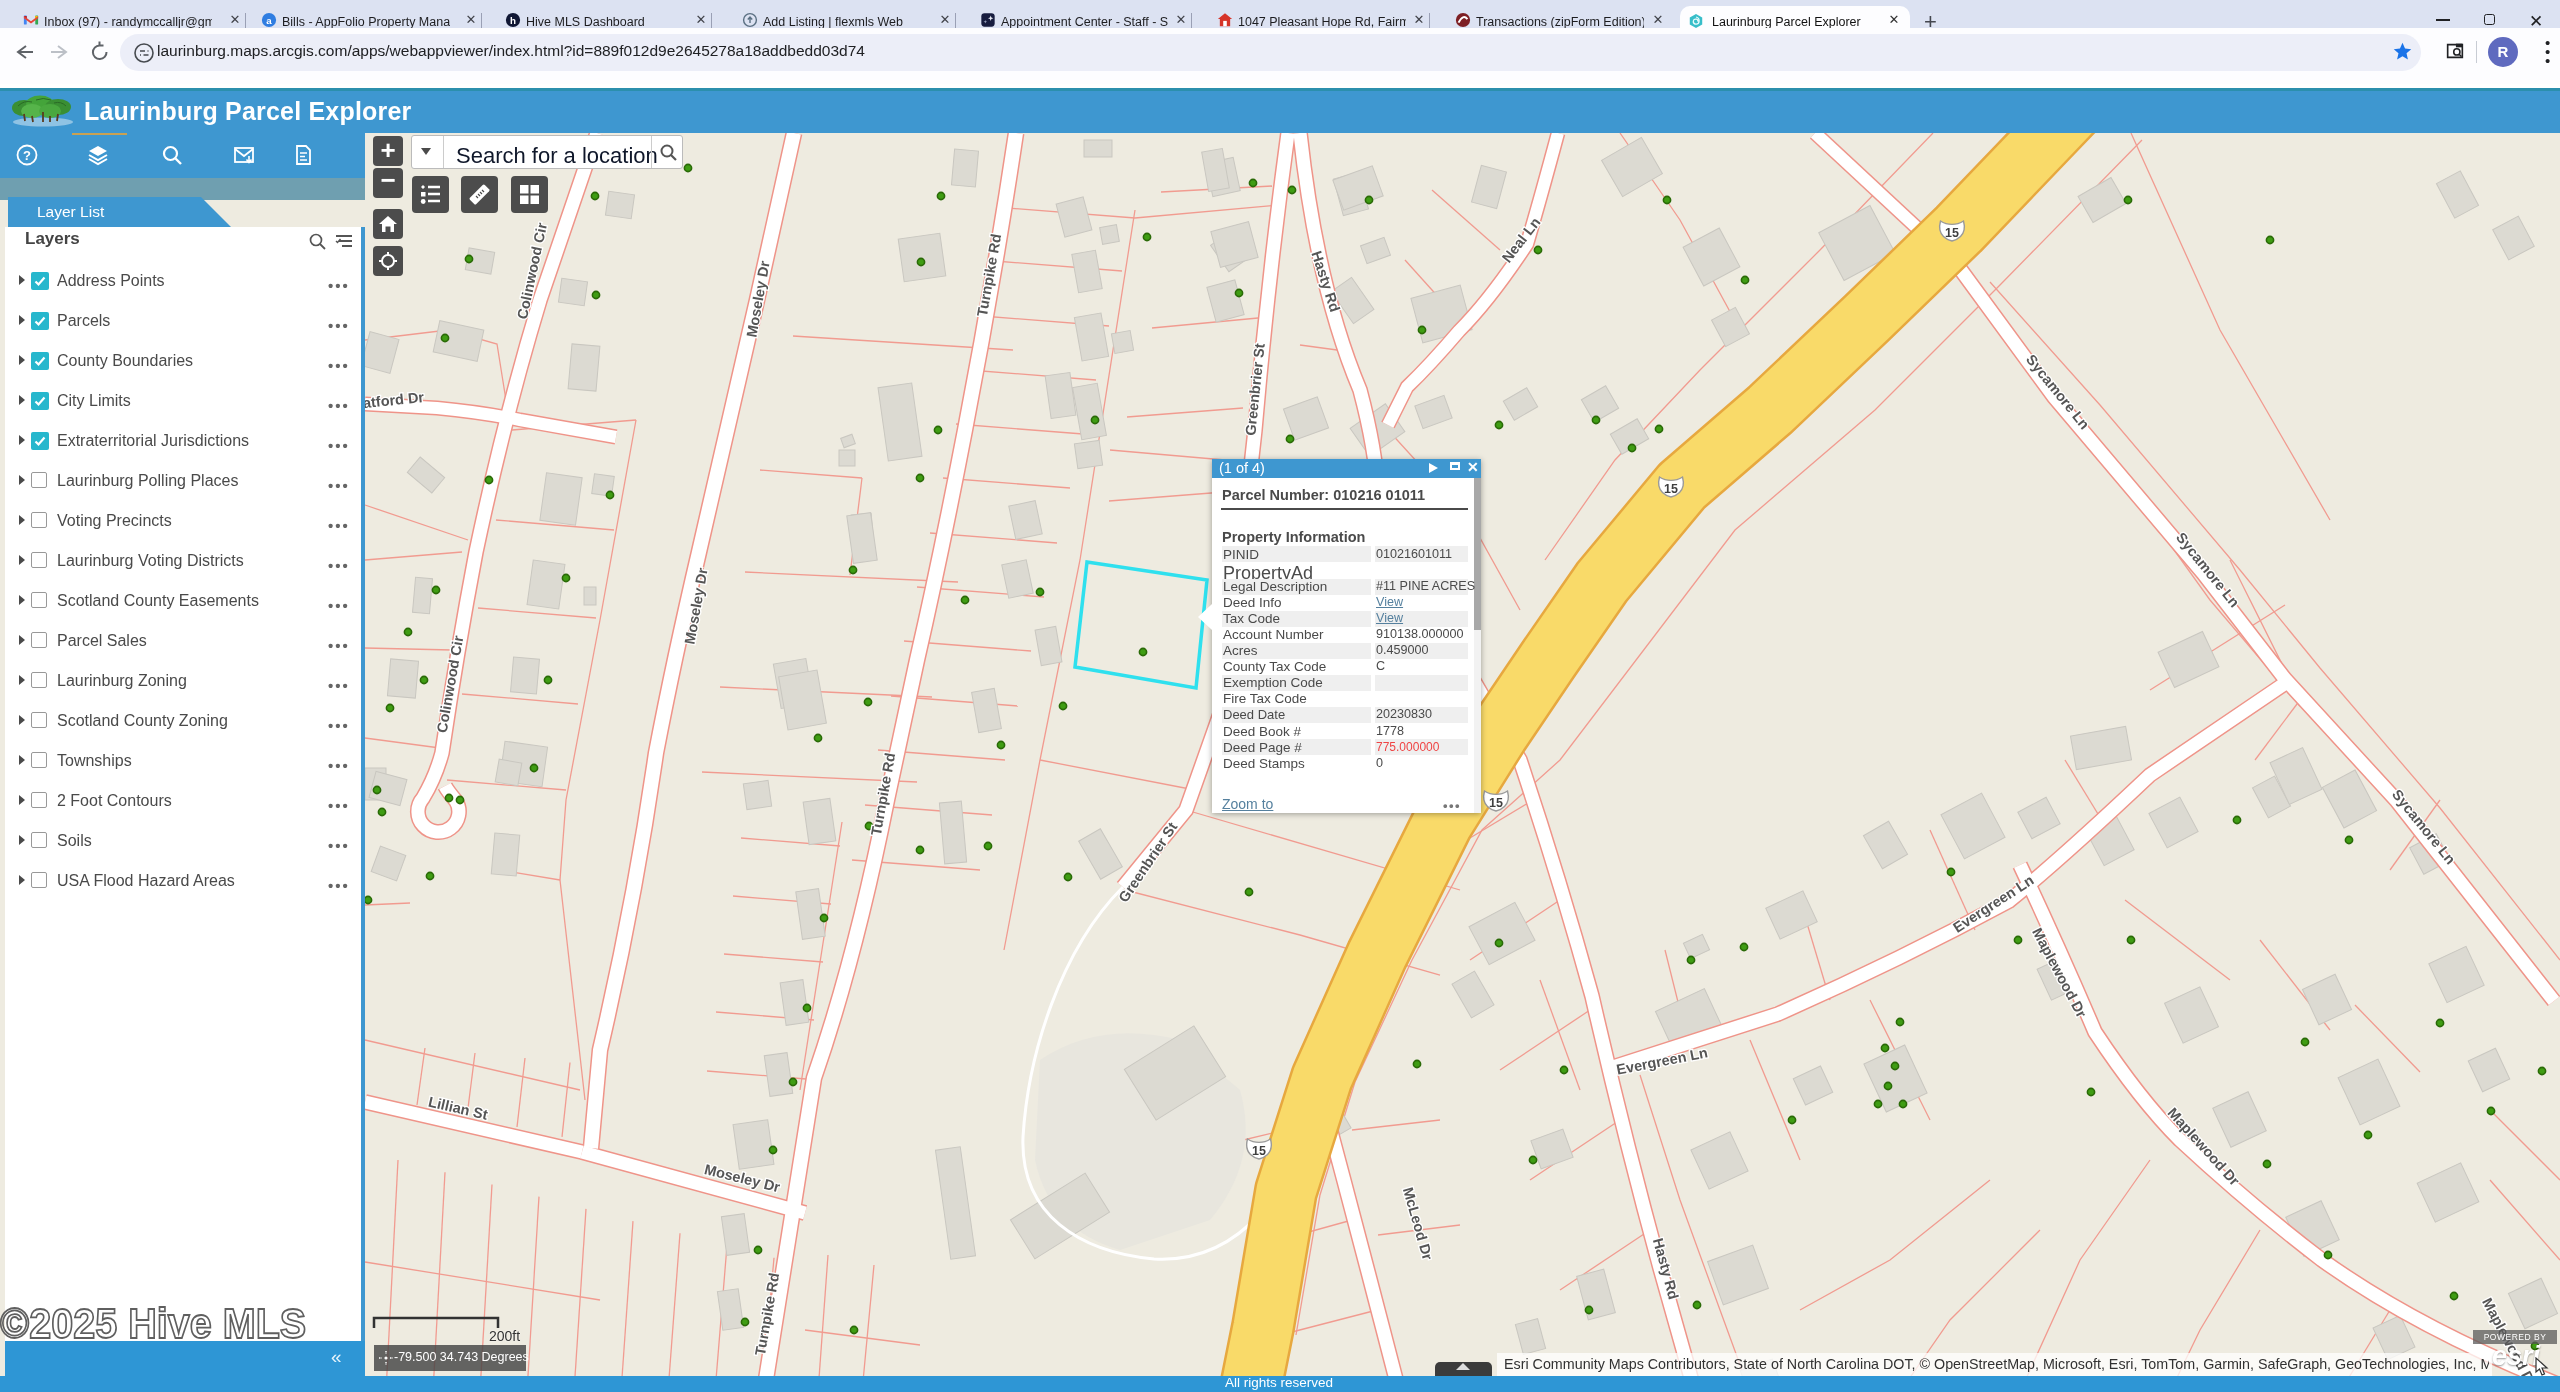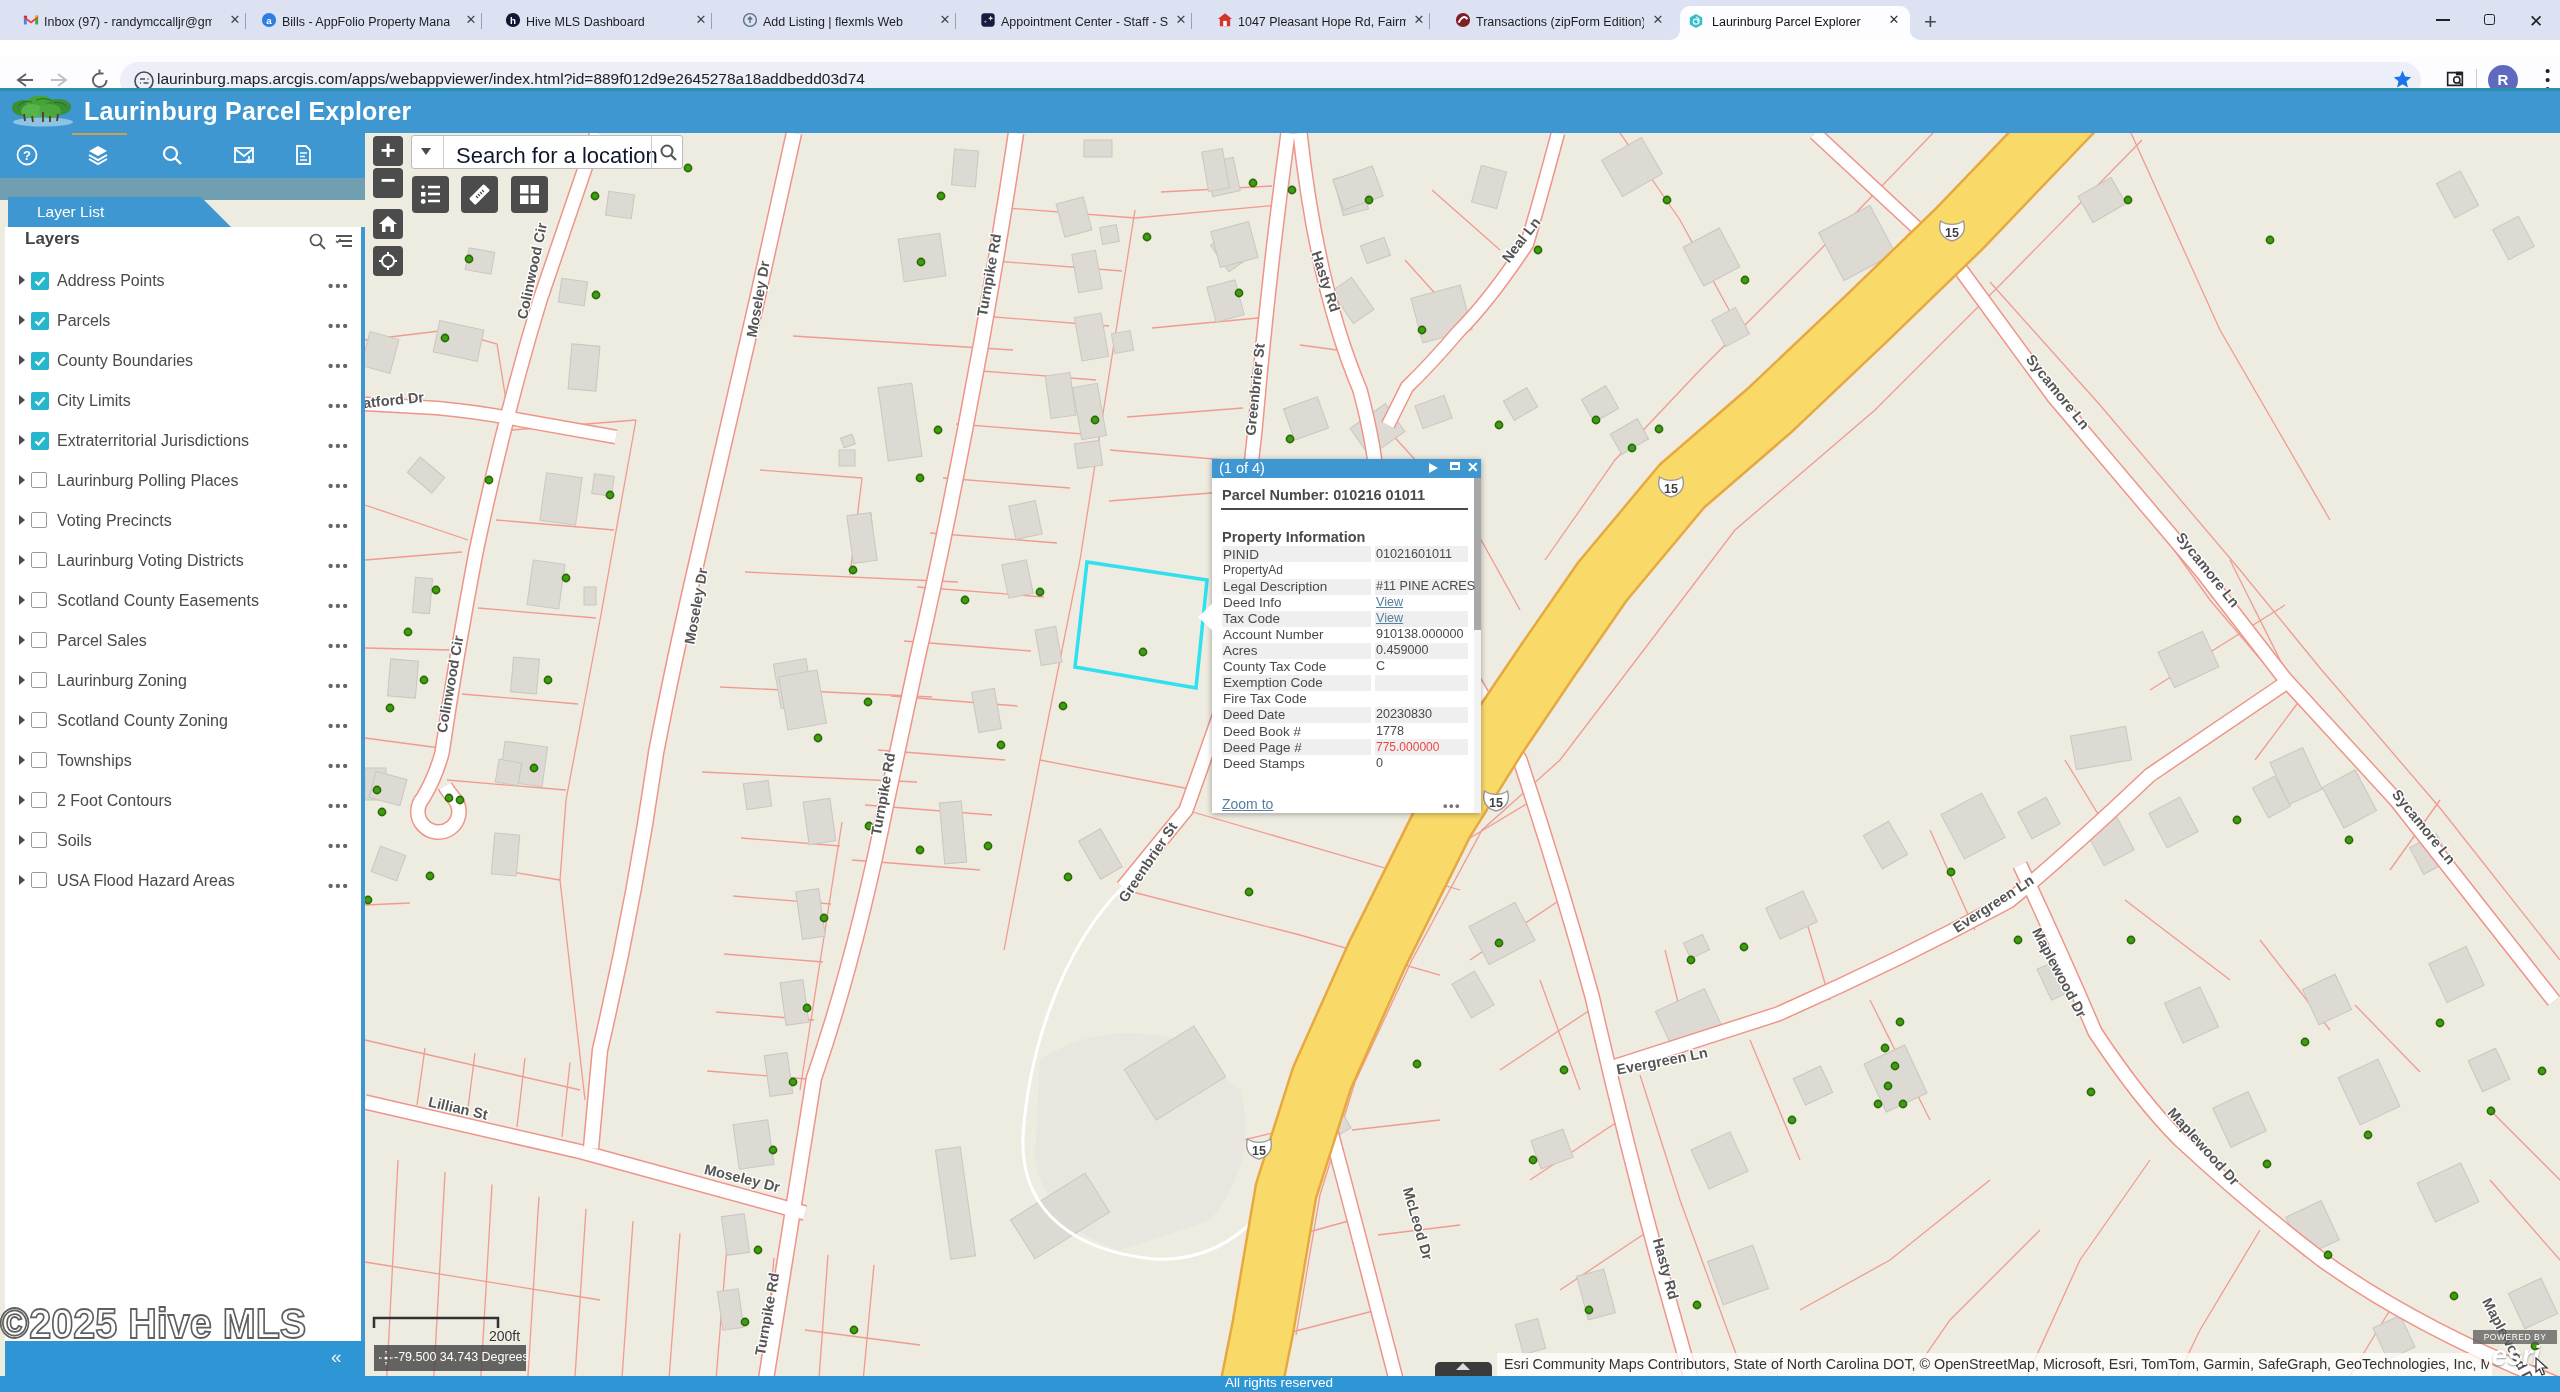--- a/index.html
+++ b/index.html
@@ -451,21 +451,21 @@
 <div style="position:absolute;left:1467px;top:459px;font-size:14px;color:#fff;font-weight:bold">✕</div>
 <div style="position:absolute;left:1474px;top:478px;width:7px;height:335px;background:#f2f2f2"></div>
 <div style="position:absolute;left:1474px;top:478px;width:7px;height:152px;background:#a8a8a8"></div>
 <div style="position:absolute;left:1222px;top:487px;font-size:14.5px;font-weight:bold;color:#4a4a4a">Parcel Number: 010216 01011</div>
 <div style="position:absolute;left:1221px;top:508px;width:247px;height:1.5px;background:#4a4a4a"></div>
 <div style="position:absolute;left:1222px;top:529px;font-size:14.5px;font-weight:bold;color:#4a4a4a">Property Information</div>
 <div style="position:absolute;left:1222px;top:546px;width:149px;height:16px;background:#efefef"></div>
 <div style="position:absolute;left:1375px;top:546px;width:93px;height:16px;background:#efefef"></div>
 <div style="position:absolute;left:1223px;top:547px;font-size:13.5px;color:#4a4a4a;white-space:nowrap">PINID</div>
 <div style="position:absolute;left:1376px;top:547px;width:82px;overflow:hidden;font-size:12.6px;color:#4a4a4a;white-space:nowrap">01021601011</div>
-<div style="position:absolute;left:1223px;top:563px;font-size:12px;color:#4a4a4a;white-space:nowrap">PropertyAd</div>
+<div style="position:absolute;left:1223px;top:563px;font-size:18px;color:#4a4a4a;white-space:nowrap">PropertyAd</div>
 <div style="position:absolute;left:1222px;top:579px;width:149px;height:16px;background:#efefef"></div>
 <div style="position:absolute;left:1375px;top:579px;width:93px;height:16px;background:#efefef"></div>
 <div style="position:absolute;left:1223px;top:579px;font-size:13.5px;color:#4a4a4a;white-space:nowrap">Legal Description</div>
 <div style="position:absolute;left:1376px;top:579px;width:114px;overflow:hidden;font-size:12.6px;color:#4a4a4a;white-space:nowrap">#11 PINE ACRES</div>
 <div style="position:absolute;left:1223px;top:595px;font-size:13.5px;color:#4a4a4a;white-space:nowrap">Deed Info</div>
 <div style="position:absolute;left:1376px;top:595px;width:97px;overflow:hidden;font-size:12.6px;color:#55809e;text-decoration:underline;white-space:nowrap">View</div>
 <div style="position:absolute;left:1222px;top:611px;width:149px;height:16px;background:#efefef"></div>
 <div style="position:absolute;left:1375px;top:611px;width:93px;height:16px;background:#efefef"></div>
 <div style="position:absolute;left:1223px;top:611px;font-size:13.5px;color:#4a4a4a;white-space:nowrap">Tax Code</div>
 <div style="position:absolute;left:1376px;top:611px;width:97px;overflow:hidden;font-size:12.6px;color:#55809e;text-decoration:underline;white-space:nowrap">View</div>
@@ -578,21 +578,21 @@
         <path d="M9 1 L16 5 L16 13 L9 17 L2 13 L2 5 Z" fill="#37bec9"></path>
         <path d="M9 4.5 Q 13 5.5 12.5 9.5 Q 12 13 8.5 12.5 Q 5.5 12 6 9 Q 6.5 6.5 9.5 7 Q 11.5 7.5 11 9.8" stroke="#e8fbfc" stroke-width="1.4" fill="none"></path>
       </svg></div>
     <div style="position:absolute;left:1712px;top:15px;font-size:12.5px;color:#111">Laurinburg Parcel Explorer</div>
     <div class="tclose" style="left:1885px;color:#333">✕</div>
     <div style="position:absolute;left:1924px;top:9px;font-size:22px;font-weight:400;color:#44474f">+</div>
     <div style="position:absolute;left:2436px;top:19px;width:14px;height:2px;background:#202124"></div>
     <div style="position:absolute;left:2484px;top:14px;width:11px;height:11px;border:1.6px solid #202124;border-radius:2.5px"></div>
     <div style="position:absolute;left:2529px;top:11px;font-size:17px;color:#202124">✕</div>
   </div>
-<div style="position:absolute;left:0;top:56px;width:2560px;height:56px;background:#fdfdff">
+<div style="position:absolute;left:0;top:28px;width:2560px;height:56px;background:#fdfdff">
     <div style="position:absolute;left:120px;top:6px;width:2301px;height:37px;background:#eceef8;border-radius:19px"></div>
     <svg style="position:absolute;left:12px;top:12px" width="110" height="24" viewBox="0 0 110 24">
       <path d="M14 6 L6 12 L14 18 M6 12 L21 12" stroke="#5f6368" stroke-width="2" fill="none"></path>
       <path d="M46 6 L54 12 L46 18 M54 12 L39 12" stroke="#bcc0c7" stroke-width="2" fill="none"></path>
       <path d="M87.5 5.5 A 6.8 6.8 0 1 0 94.5 12 M 87.5 1.5 L 87.5 5.5 L 91.5 5.5" stroke="#5f6368" stroke-width="2" fill="none"></path>
     </svg>
     <svg style="position:absolute;left:133px;top:14px" width="22" height="22" viewBox="0 0 22 22">
       <circle cx="11" cy="11" r="9" fill="none" stroke="#474b50" stroke-width="1.6"></circle>
       <path d="M7 9 L12 9 M14.5 9 L15.5 9 M7 13 L8 13 M10.5 13 L15.5 13" stroke="#474b50" stroke-width="1.6"></path>
     </svg>

